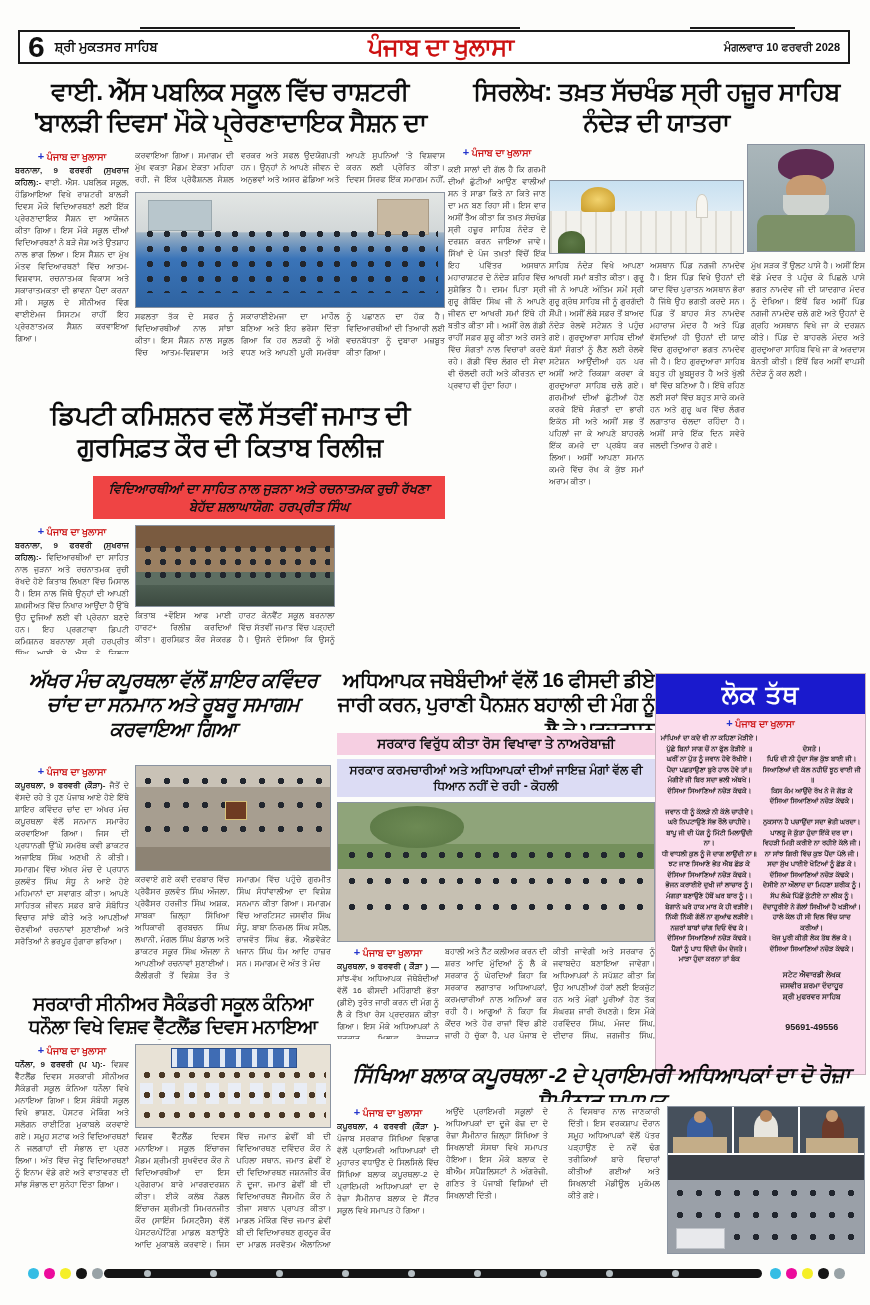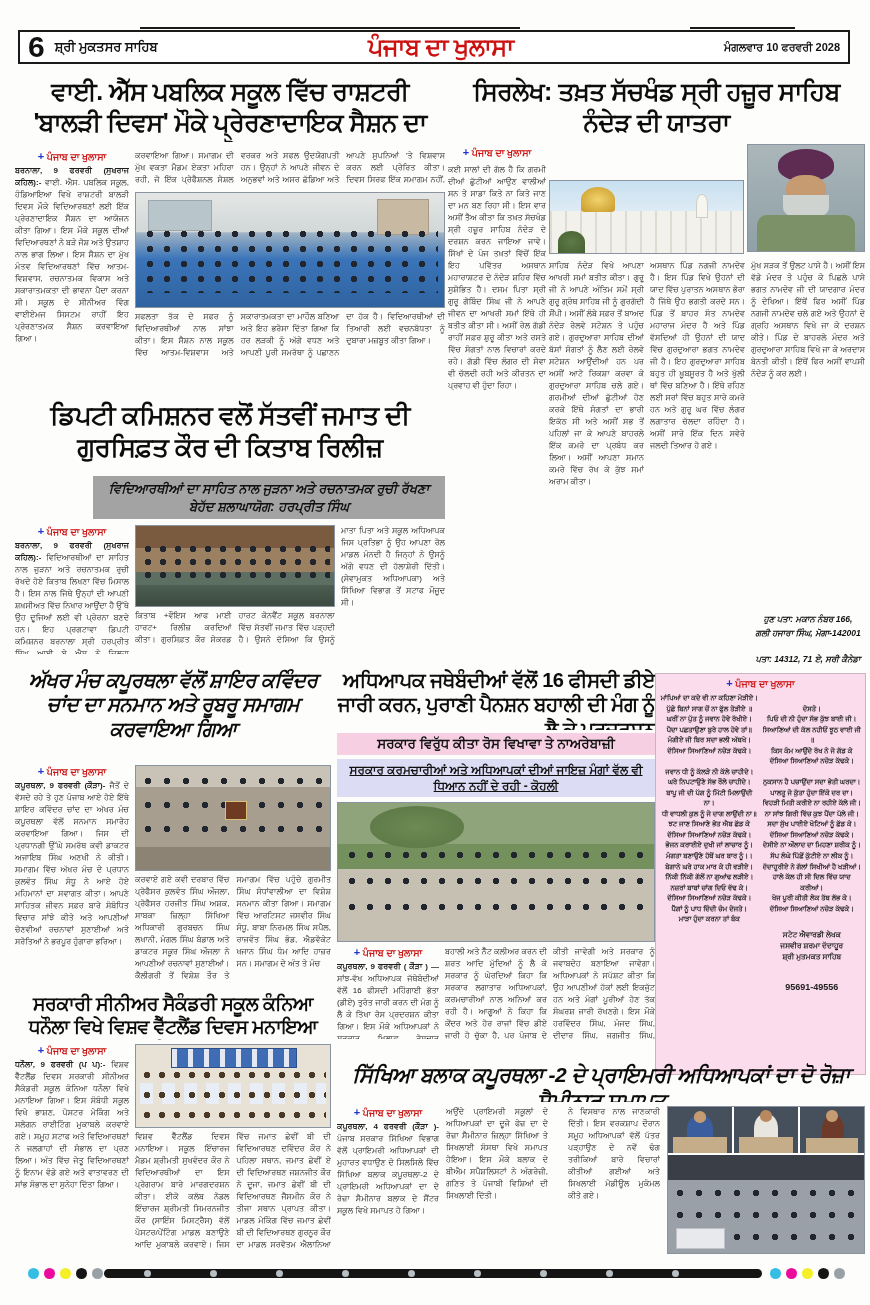--- a/index.html
+++ b/index.html
@@ -50,21 +50,21 @@
   #a2-photo-p{position:absolute;left:299px;top:68px;width:118px;height:108px;}
   #a2-c2{position:absolute;left:101px;top:184px;width:95px;height:402px;}
   #a2-c3{position:absolute;left:202px;top:184px;width:95px;height:402px;}
   #a2-c4{position:absolute;left:303px;top:184px;width:114px;height:334px;}
   #a2-contact{position:absolute;left:303px;top:524px;width:114px;height:86px;
               font-size:8.6px;font-weight:bold;font-style:italic;text-align:center;line-height:1.55;white-space:pre-line;}
 
   
   #a3{left:15px;top:398px;width:430px;height:268px;}
   #a3 .headline{font-size:26px;height:72px;margin-top:2px;}
-  #a3-sub{background:#a3a3a3;font-size:13px;font-weight:bold;font-style:italic;text-align:center;
+  #a3-sub{background:#ef4444;font-size:13px;font-weight:bold;font-style:italic;text-align:center;
           padding:4px 4px;margin:4px 0 6px 78px;line-height:1.35;}
   #a3-body{display:flex;gap:6px;height:132px;}
   #a3-c1{width:114px;}
   #a3-mid{width:200px;}
   #a3-photo{height:82px;}
   #a3-below{height:46px;margin-top:3px;}
   #a3-c4{flex:1;}
 
   
   #a4{left:15px;top:668px;width:316px;height:322px;}
@@ -72,21 +72,21 @@
   #a4-body{display:flex;gap:6px;margin-top:5px;height:220px;}
   #a4-c1{width:114px;}
   #a4-right{flex:1;}
   #a4-photo{height:106px;}
   #a4-below{height:108px;margin-top:3px;}
 
   
   #a5{left:337px;top:668px;width:318px;height:392px;}
   #a5 .headline{font-size:20px;height:62px;text-align:right;}
   #a5-sub1{background:#f6cfe2;font-size:13.5px;font-weight:bold;text-align:center;padding:3px 2px;margin-top:3px;}
-  #a5-sub2{background:#dcdcf4;font-size:12px;font-weight:bold;text-align:center;padding:3px 4px;margin-top:4px;line-height:1.35;text-decoration:underline;}
+  #a5-sub2{background:#dcdcf4;font-size:12px;font-weight:bold;text-align:center;padding:3px 4px;margin-top:4px;line-height:1.35;}
   #a5-photo{height:140px;margin-top:5px;}
   #a5-body{display:flex;gap:6px;margin-top:4px;height:96px;}
   #a5-body .col{flex:1;}
 
   
   #lok{left:655px;top:673px;width:211px;height:402px;background:#fbdcec;border:1px solid #c9b3be;}
   #lok-title{background:#1a1acd;color:#fff;font-size:25px;font-weight:bold;text-align:center;height:40px;line-height:40px;letter-spacing:1px;}
   #lok-byline{margin-top:3px;}
   #lok-cols{display:flex;gap:4px;padding:1px 4px;}
   .lok-col{flex:1;font-size:6.8px;font-weight:bold;line-height:1.55;text-align:center;white-space:pre-line;color:#222;overflow:hidden;}
@@ -146,21 +146,21 @@
         </div>
       </div>
       <div id="a1-right">
         <div id="a1-strip" class="bt c3">ਕਰਵਾਇਆ ਗਿਆ। ਸਮਾਗਮ ਦੀ ਮੁੱਖ ਵਕਤਾ ਮੈਡਮ ਏਕਤਾ ਮਹਿਰਾ ਰਹੀ, ਜੋ ਇੱਕ ਪ੍ਰੋਫੈਸ਼ਨਲ ਸੋਸ਼ਲ ਵਰਕਰ ਅਤੇ ਸਫਲ ਉਦਯੋਗਪਤੀ ਹਨ। ਉਨ੍ਹਾਂ ਨੇ ਆਪਣੇ ਜੀਵਨ ਦੇ ਅਨੁਭਵਾਂ ਅਤੇ ਅਸਰ ਛੱਡਿਆ ਅਤੇ ਆਪਣੇ ਸੁਪਨਿਆਂ 'ਤੇ ਵਿਸ਼ਵਾਸ ਕਰਨ ਲਈ ਪ੍ਰੇਰਿਤ ਕੀਤਾ। ਦਿਵਸ ਸਿਰਫ ਇੱਕ ਸਮਾਗਮ ਨਹੀਂ, ਸਗੋਂ ਇਹ ਸਾਨੂੰ ਯਾਦ ਦਿਵਾਉਂਦਾ ਹੈ।</div>
         <div id="a1-photo" class="photo">
           <div style="position:absolute;inset:0;background:linear-gradient(#e3e6e4 0%,#d2d7d8 34%,#9fb3c4 35%,#3a74b8 58%,#2f63a0 100%);"></div>
           <div style="position:absolute;left:4%;top:6%;width:20%;height:26%;background:#b8c6cc;border:1px solid #9aa8ae;"></div>
           <div style="position:absolute;right:5%;top:5%;width:16%;height:30%;background:#c8b9a2;border:1px solid #a89a86;"></div>
           <div class="crowd" style="top:32%;height:56%;"></div>
         </div>
-        <div id="a1-below" class="bt c3">ਸਫਲਤਾ ਤੱਕ ਦੇ ਸਫਰ ਨੂੰ ਵਿਦਿਆਰਥੀਆਂ ਨਾਲ ਸਾਂਝਾ ਕੀਤਾ। ਇਸ ਸੈਸ਼ਨ ਨਾਲ ਸਕੂਲ ਵਿੱਚ ਆਤਮ-ਵਿਸ਼ਵਾਸ ਅਤੇ ਸਕਾਰਾਤਮਕਤਾ ਦਾ ਮਾਹੌਲ ਬਣਿਆ ਅਤੇ ਇਹ ਭਰੋਸਾ ਦਿੱਤਾ ਗਿਆ ਕਿ ਹਰ ਲੜਕੀ ਨੂੰ ਅੱਗੇ ਵਧਣ ਅਤੇ ਆਪਣੀ ਪੂਰੀ ਸਮਰੱਥਾ ਨੂੰ ਪਛਾਣਨ ਦਾ ਹੱਕ ਹੈ। ਵਿਦਿਆਰਥੀਆਂ ਦੀ ਤਿਆਰੀ ਲਈ ਵਚਨਬੱਧਤਾ ਨੂੰ ਦੁਬਾਰਾ ਮਜ਼ਬੂਤ ਕੀਤਾ ਗਿਆ।</div>
+        <div id="a1-below" class="bt c3">ਸਫਲਤਾ ਤੱਕ ਦੇ ਸਫਰ ਨੂੰ ਵਿਦਿਆਰਥੀਆਂ ਨਾਲ ਸਾਂਝਾ ਕੀਤਾ। ਇਸ ਸੈਸ਼ਨ ਨਾਲ ਸਕੂਲ ਵਿੱਚ ਆਤਮ-ਵਿਸ਼ਵਾਸ ਅਤੇ ਸਕਾਰਾਈਏਮਜਾ ਦਾ ਮਾਹੌਲ ਬਣਿਆ ਅਤੇ ਇਹ ਭਰੋਸਾ ਦਿੱਤਾ ਗਿਆ ਕਿ ਹਰ ਲੜਕੀ ਨੂੰ ਅੱਗੇ ਵਧਣ ਅਤੇ ਆਪਣੀ ਪੂਰੀ ਸਮਰੱਥਾ ਨੂੰ ਪਛਾਣਨ ਦਾ ਹੱਕ ਹੈ। ਵਿਦਿਆਰਥੀਆਂ ਦੀ ਤਿਆਰੀ ਲਈ ਵਚਨਬੱਧਤਾ ਨੂੰ ਦੁਬਾਰਾ ਮਜ਼ਬੂਤ ਕੀਤਾ ਗਿਆ।</div>
       </div>
     </div>
   </section>
 
   <section id="a2">
     <div class="headline">ਸਿਰਲੇਖ: ਤਖ਼ਤ ਸੱਚਖੰਡ ਸ੍ਰੀ ਹਜ਼ੂਰ ਸਾਹਿਬ ਨੰਦੇੜ ਦੀ ਯਾਤਰਾ</div>
     <div id="a2-byline" class="byline">
       <span class="p">+</span>
       <span class="l">ਪੰਜਾਬ ਦਾ ਖੁਲਾਸਾ</span>
     </div>
@@ -176,26 +176,20 @@
     <div id="a2-photo-p" class="photo">
       <div style="position:absolute;inset:0;background:linear-gradient(#aab6ba,#8fa0a6);"></div>
       <div style="position:absolute;left:26%;top:4%;width:48%;height:30%;background:#5e2b52;border-radius:50% 50% 42% 42%;"></div>
       <div style="position:absolute;left:33%;top:28%;width:34%;height:28%;background:#c79b72;border-radius:45%;"></div>
       <div style="position:absolute;left:30%;top:47%;width:40%;height:24%;background:#cfd3cf;border-radius:0 0 50% 50%;"></div>
       <div style="position:absolute;left:8%;top:66%;width:84%;height:34%;background:#7d9168;border-radius:10px 10px 0 0;"></div>
     </div>
     <div id="a2-c2" class="bt">ਸਾਹਿਬ ਨੰਦੇੜ ਵਿਖੇ ਆਪਣਾ ਆਖਰੀ ਸਮਾਂ ਬਤੀਤ ਕੀਤਾ। ਗੁਰੂ ਜੀ ਨੇ ਆਪਣੇ ਅੰਤਿਮ ਸਮੇਂ ਸ੍ਰੀ ਗੁਰੂ ਗ੍ਰੰਥ ਸਾਹਿਬ ਜੀ ਨੂੰ ਗੁਰਗੱਦੀ ਸੌਂਪੀ। ਅਸੀਂ ਲੰਬੇ ਸਫ਼ਰ ਤੋਂ ਬਾਅਦ ਨੰਦੇੜ ਰੇਲਵੇ ਸਟੇਸ਼ਨ ਤੇ ਪਹੁੰਚ ਗਏ। ਗੁਰਦੁਆਰਾ ਸਾਹਿਬ ਦੀਆਂ ਬੱਸਾਂ ਸੰਗਤਾਂ ਨੂੰ ਲੈਣ ਲਈ ਰੇਲਵੇ ਸਟੇਸ਼ਨ ਆਉਂਦੀਆਂ ਹਨ ਪਰ ਅਸੀਂ ਆਟੋ ਰਿਕਸ਼ਾ ਕਰਵਾ ਕੇ ਗੁਰਦੁਆਰਾ ਸਾਹਿਬ ਚਲੇ ਗਏ। ਗਰਮੀਆਂ ਦੀਆਂ ਛੁੱਟੀਆਂ ਹੋਣ ਕਰਕੇ ਇੱਥੇ ਸੰਗਤਾਂ ਦਾ ਭਾਰੀ ਇਕੱਠ ਸੀ ਅਤੇ ਅਸੀਂ ਸਭ ਤੋਂ ਪਹਿਲਾਂ ਜਾ ਕੇ ਆਪਣੇ ਬਾਹਰਲੇ ਇੱਕ ਕਮਰੇ ਦਾ ਪ੍ਰਬੰਧ ਕਰ ਲਿਆ। ਅਸੀਂ ਆਪਣਾ ਸਮਾਨ ਕਮਰੇ ਵਿੱਚ ਰੱਖ ਕੇ ਕੁੱਝ ਸਮਾਂ ਅਰਾਮ ਕੀਤਾ।</div>
     <div id="a2-c3" class="bt">ਅਸਥਾਨ ਪਿੰਡ ਨਗਜੀ ਨਾਮਦੇਵ ਹੈ। ਇਸ ਪਿੰਡ ਵਿਖੇ ਉਹਨਾਂ ਦੀ ਯਾਦ ਵਿੱਚ ਪੁਰਾਤਨ ਅਸਥਾਨ ਭੋਰਾ ਹੈ ਜਿੱਥੇ ਉਹ ਭਗਤੀ ਕਰਦੇ ਸਨ। ਪਿੰਡ ਤੋਂ ਬਾਹਰ ਸੰਤ ਨਾਮਦੇਵ ਮਹਾਰਾਜ ਮੰਦਰ ਹੈ ਅਤੇ ਪਿੰਡ ਵੱਸਦਿਆਂ ਹੀ ਉਹਨਾਂ ਦੀ ਯਾਦ ਵਿੱਚ ਗੁਰਦੁਆਰਾ ਭਗਤ ਨਾਮਦੇਵ ਜੀ ਹੈ। ਇਹ ਗੁਰਦੁਆਰਾ ਸਾਹਿਬ ਬਹੁਤ ਹੀ ਖ਼ੂਬਸੂਰਤ ਹੈ ਅਤੇ ਖੁੱਲੀ ਥਾਂ ਵਿੱਚ ਬਣਿਆ ਹੈ। ਇੱਥੇ ਰਹਿਣ ਲਈ ਸਰਾਂ ਵਿੱਚ ਬਹੁਤ ਸਾਰੇ ਕਮਰੇ ਹਨ ਅਤੇ ਗੁਰੂ ਘਰ ਵਿੱਚ ਲੰਗਰ ਲਗਾਤਾਰ ਚੱਲਦਾ ਰਹਿੰਦਾ ਹੈ। ਅਸੀਂ ਸਾਰੇ ਇੱਕ ਦਿਨ ਸਵੇਰੇ ਜਲਦੀ ਤਿਆਰ ਹੋ ਗਏ।</div>
     <div id="a2-c4" class="bt">ਮੁੱਖ ਸੜਕ ਤੋਂ ਉਲਟ ਪਾਸੇ ਹੈ। ਅਸੀਂ ਇਸ ਵੱਡੇ ਮੰਦਰ ਤੇ ਪਹੁੰਚ ਕੇ ਪਿਛਲੇ ਪਾਸੇ ਭਗਤ ਨਾਮਦੇਵ ਜੀ ਦੀ ਯਾਦਗਾਰ ਮੰਦਰ ਨੂੰ ਦੇਖਿਆ। ਇੱਥੋਂ ਫਿਰ ਅਸੀਂ ਪਿੰਡ ਨਗਜੀ ਨਾਮਦੇਵ ਚਲੇ ਗਏ ਅਤੇ ਉਹਨਾਂ ਦੇ ਗ੍ਰਹਿ ਅਸਥਾਨ ਵਿਖੇ ਜਾ ਕੇ ਦਰਸ਼ਨ ਕੀਤੇ। ਪਿੰਡ ਦੇ ਬਾਹਰਲੇ ਮੰਦਰ ਅਤੇ ਗੁਰਦੁਆਰਾ ਸਾਹਿਬ ਵਿਖੇ ਜਾ ਕੇ ਅਰਦਾਸ ਬੇਨਤੀ ਕੀਤੀ। ਇੱਥੋਂ ਫਿਰ ਅਸੀਂ ਵਾਪਸੀ ਨੰਦੇੜ ਨੂੰ ਕਰ ਲਈ।</div>
-    <div id="a2-contact">
-      <div>ਹੁਣ ਪਤਾ: ਮਕਾਨ ਨੰਬਰ 166,
-ਗਲੀ ਹਜਾਰਾ ਸਿੰਘ, ਮੋਗਾ-142001</div>
-      <div>ਪਤਾ: 14312, 71 ਏ, ਸਰੀ ਕੈਨੇਡਾ</div>
-      <div>ਵਟਸਐਪ: +91-97-810-40140</div>
-    </div>
   </section>
 
   <section id="a3">
     <div class="headline">ਡਿਪਟੀ ਕਮਿਸ਼ਨਰ ਵਲੋਂ ਸੱਤਵੀਂ ਜਮਾਤ ਦੀ ਗੁਰਸਿਫ਼ਤ ਕੌਰ ਦੀ ਕਿਤਾਬ ਰਿਲੀਜ਼</div>
     <div id="a3-sub">ਵਿਦਿਆਰਥੀਆਂ ਦਾ ਸਾਹਿਤ ਨਾਲ ਜੁੜਨਾ ਅਤੇ ਰਚਨਾਤਮਕ ਰੁਚੀ ਰੱਖਣਾ ਬੇਹੱਦ ਸ਼ਲਾਘਾਯੋਗ: ਹਰਪ੍ਰੀਤ ਸਿੰਘ</div>
     <div id="a3-body">
       <div id="a3-c1">
         <div class="byline">
           <span class="p">+</span>
           <span class="l">ਪੰਜਾਬ ਦਾ ਖੁਲਾਸਾ</span>
@@ -206,21 +200,20 @@
         </div>
       </div>
       <div id="a3-mid">
         <div id="a3-photo" class="photo">
           <div style="position:absolute;inset:0;background:linear-gradient(#7a5b40 0 28%,#9b8062 28% 58%,#5d6e62 58% 100%);"></div>
           <div class="crowd" style="top:22%;height:44%;background-size:15px 13px;"></div>
           <div style="position:absolute;left:0;right:0;bottom:0;height:26%;background:linear-gradient(#4d5e52,#3c4a40);"></div>
         </div>
         <div id="a3-below" class="bt c2">ਕਿਤਾਬ +ਵੌਇਸ ਆਫ ਮਾਈ ਹਾਰਟ+ ਰਿਲੀਜ਼ ਕਰਦਿਆਂ ਕੀਤਾ। ਗੁਰਸਿਫ਼ਤ ਕੌਰ ਸੇਕਰਡ ਹਾਰਟ ਕੋਨਵੈਂਟ ਸਕੂਲ ਬਰਨਾਲਾ ਵਿੱਚ ਸੱਤਵੀਂ ਜਮਾਤ ਵਿੱਚ ਪੜ੍ਹਦੀ ਹੈ। ਉਸਨੇ ਦੱਸਿਆ ਕਿ ਉਸਨੂੰ ਚੌਥੀ ਜਮਾਤ ਤੋਂ ਲਿਖਣ ਦਾ ਸ਼ੌਕ ਪੈਦਾ ਹੋਇਆ। ਪਿਤਾ ਅਤੇ ਸਕੂਲ ਅਧਿਆਪਕਾਂ ਨੇ ਉਸਨੂੰ ਅੱਗੇ ਵਧਣ ਦੀ ਹੱਲਾਸ਼ੇਰੀ ਦਿੱਤੀ। ਉਸਨੂੰ ਕਵਿਤਾਵਾਂ ਲਿਖਣੀਆਂ ਅਤੇ ਪੇਂਟਿੰਗ ਪਸੰਦ ਹੈ।</div>
       </div>
-      <div id="a3-c4" class="bt">ਮਾਤਾ ਪਿਤਾ ਅਤੇ ਸਕੂਲ ਅਧਿਆਪਕ ਜਿਸ ਪ੍ਰਤਿਭਾ ਨੂੰ ਉਹ ਆਪਣਾ ਰੋਲ ਮਾਡਲ ਮੰਨਦੀ ਹੈ ਜਿਨ੍ਹਾਂ ਨੇ ਉਸਨੂੰ ਅੱਗੇ ਵਧਣ ਦੀ ਹੱਲਾਸ਼ੇਰੀ ਦਿੱਤੀ। (ਸੇਵਾਮੁਕਤ ਅਧਿਆਪਕਾ) ਅਤੇ ਸਿੱਖਿਆ ਵਿਭਾਗ ਤੋਂ ਸਟਾਫ ਮੌਜੂਦ ਸੀ।</div>
     </div>
   </section>
 
   <section id="a4">
     <div class="headline">ਅੱਖਰ ਮੰਚ ਕਪੂਰਥਲਾ ਵੱਲੋਂ ਸ਼ਾਇਰ ਕਵਿੰਦਰ ਚਾਂਦ ਦਾ ਸਨਮਾਨ ਅਤੇ ਰੂਬਰੂ ਸਮਾਗਮ ਕਰਵਾਇਆ ਗਿਆ</div>
     <div id="a4-body">
       <div id="a4-c1">
         <div class="byline">
           <span class="p">+</span>
           <span class="l">ਪੰਜਾਬ ਦਾ ਖੁਲਾਸਾ</span>
@@ -260,20 +253,21 @@
           <span class="dl">ਕਪੂਰਥਲਾ, 9 ਫਰਵਰੀ ( ਕੌੜਾ ) —</span>
           <span>ਸਾਂਝ-ਵੱਖ ਅਧਿਆਪਕ ਜੱਥੇਬੰਦੀਆਂ ਵੱਲੋਂ 16 ਫੀਸਦੀ ਮਹਿੰਗਾਈ ਭੱਤਾ (ਡੀਏ) ਤੁਰੰਤ ਜਾਰੀ ਕਰਨ ਦੀ ਮੰਗ ਨੂੰ ਲੈ ਕੇ ਤਿੱਖਾ ਰੋਸ ਪ੍ਰਦਰਸ਼ਨ ਕੀਤਾ ਗਿਆ। ਇਸ ਮੌਕੇ ਅਧਿਆਪਕਾਂ ਨੇ ਸਰਕਾਰ ਖਿਲਾਫ ਰੋਸਦਾਰ ਨਾਅਰੇਬਾਜ਼ੀ ਕਰਦੇ ਹੋਏ ਆਪਣੀ ਨਾਰਾਜ਼ਗੀ ਦਾ ਇਜ਼ਹਾਰ ਕੀਤਾ। ਜੱਥੇਬੰਦੀ ਦੇ ਆਗੂ ਨਰੇਸ਼ ਕੌਸਲੀ ਜ਼ਿਲ੍ਹਾ ਪ੍ਰਧਾਨ ਨੇ ਕਿਹਾ ਕਿ ਮਹਿੰਗਾਈ ਲਗਾਤਾਰ ਵੱਧ ਰਹੀ ਹੈ ਪਰ ਸਰਕਾਰ ਕਰਮਚਾਰੀਆਂ ਅਤੇ ਅਧਿਆਪਕਾਂ ਦੀਆਂ ਜਾਇਜ਼ ਮੰਗਾਂ ਵੱਲ ਧਿਆਨ ਨਹੀਂ ਦੇ ਰਹੀ। ਉਨ੍ਹਾਂ ਡੀਏ ਦੀ ਬਕਾਇਆ ਕਿਸ਼ਤ, ਪੁਰਾਣੀ ਪੈਨਸ਼ਨ</span>
         </div>
       </div>
       <div class="col bt">ਬਹਾਲੀ ਅਤੇ ਨੈੱਟ ਕਲੀਅਰ ਕਰਨ ਦੀ ਸ਼ਰਤ ਆਦਿ ਮੁੱਦਿਆਂ ਨੂੰ ਲੈ ਕੇ ਸਰਕਾਰ ਨੂੰ ਘੇਰਦਿਆਂ ਕਿਹਾ ਕਿ ਸਰਕਾਰ ਲਗਾਤਾਰ ਅਧਿਆਪਕਾਂ, ਕਰਮਚਾਰੀਆਂ ਨਾਲ ਅਨਿਆਂ ਕਰ ਰਹੀ ਹੈ। ਆਗੂਆਂ ਨੇ ਕਿਹਾ ਕਿ ਕੇਂਦਰ ਅਤੇ ਹੋਰ ਰਾਜਾਂ ਵਿੱਚ ਡੀਏ ਜਾਰੀ ਹੋ ਚੁੱਕਾ ਹੈ, ਪਰ ਪੰਜਾਬ ਦੇ ਅਧਿਆਪਕਾਂ ਨੂੰ ਅਜੇ ਵੀ ਉਡੀਕ ਕਰਨੀ ਪੈ ਰਹੀ ਹੈ। ਪ੍ਰਦਰਸ਼ਨ ਦੌਰਾਨ ਅਧਿਆਪਕਾਂ ਨੇ ਚੇਤਾਵਨੀ ਦਿੱਤੀ ਕਿ ਜੇ 16 ਫੀਸਦੀ ਡੀਏ ਤੁਰੰਤ ਜਾਰੀ ਨਾ ਕੀਤਾ ਗਿਆ, ਪੈਨਸ਼ਨ ਬਹਾਲ ਨਾ ਕੀਤੀ ਗਈ ਅਤੇ ਹੋਰ ਮੰਗਾਂ ਨਾ ਮੰਨੀਆਂ ਗਈਆਂ ਤਾਂ ਸੰਘਰਸ਼ ਹੋਰ ਤੇਜ਼ ਕੀਤਾ ਜਾਵੇਗਾ।</div>
       <div class="col bt">ਕੀਤੀ ਜਾਵੇਗੀ ਅਤੇ ਸਰਕਾਰ ਨੂੰ ਜਵਾਬਦੇਹ ਬਣਾਇਆ ਜਾਵੇਗਾ। ਅਧਿਆਪਕਾਂ ਨੇ ਸਪੱਸ਼ਟ ਕੀਤਾ ਕਿ ਉਹ ਆਪਣੀਆਂ ਹੱਕਾਂ ਲਈ ਇਕਜੁੱਟ ਹਨ ਅਤੇ ਮੰਗਾਂ ਪੂਰੀਆਂ ਹੋਣ ਤੱਕ ਸੰਘਰਸ਼ ਜਾਰੀ ਰੱਖਣਗੇ। ਇਸ ਮੌਕੇ ਹਰਵਿੰਦਰ ਸਿੰਘ, ਮੰਜਦ ਸਿੰਘ, ਦੀਦਾਰ ਸਿੰਘ, ਜਗਜੀਤ ਸਿੰਘ, ਸੁਖਿਦਰ ਸਿੰਘ, ਸ਼ਰਨ ਸਿੰਘ, ਪਰਮਿੰਦਰ ਕੌਰ, ਰਜੋਈਆ ਬੈਂਟੀ, ਸੁਖਦੇਵ ਸਿੰਘ, ਹਰੀਸ਼ ਕੁਮਾਰ, ਦੀਪਕ ਚਾਵਲਾ, ਮੇਂਗਰ ਸਿੰਘ, ਨਿਸ਼ਾਨ ਸਿੰਘ, ਗੁਰਦੇਵ ਸਿੰਘ, ਵਿਨੋਦ ਕੁਮਾਰ ਆਦਿ ਭਾਰੀ ਗਿਣਤੀ ਵਿੱਚ ਅਧਿਆਪਕ ਹਾਜ਼ਰ ਸਨ।</div>
     </div>
   </section>
 
   <section id="lok">
+    <div id="lok-title">ਲੋਕ ਤੱਥ</div>
     <div id="lok-byline" class="byline">
       <span class="p">+</span>
       <span class="l">ਪੰਜਾਬ ਦਾ ਖੁਲਾਸਾ</span>
     </div>
     <div id="lok-cols">
       <div class="lok-col" style="height:336px;">ਮਾਂਪਿਆਂ ਦਾ ਕਦੇ ਵੀ ਨਾ ਕਹਿਣਾ ਮੋੜੀਏ।
 ਪੁੱਛੇ ਬਿਨਾਂ ਸਾਗ ਚੋਂ ਨਾ ਫੁੱਲ ਤੋੜੀਏ ॥
 ਘਰੀਂ ਨਾ ਪੁੱਤ ਨੂੰ ਜਵਾਨ ਹੋਵੇ ਰੱਖੀਏ।
 ਪੈਦਾ ਪਛਤਾਉਣਾ ਬੁਰੇ ਹਾਲ ਹੋਵੇ ਤਾਂ॥
 ਮੰਗੀਏ ਜੀ ਬਿਰ ਸਦਾ ਭਲੀ ਅੱਥਖੇ।
@@ -307,21 +301,21 @@
 ਸਦਾ ਸੁੱਖ ਪਾਈਏ ਖੋਟਿਆਂ ਨੂੰ ਛੱਡ ਕੇ।
 ਦੱਸਿਆ ਸਿਆਣਿਆਂ ਨਚੋੜ ਕੱਢਕੇ।
 ਦੇਸੀਏ ਨਾ ਔਲਾਦ ਦਾ ਮਿਹਣਾ ਸ਼ਰੀਕ ਨੂੰ।
 ਸੱਪ ਲੰਘੇ ਪਿੱਛੋਂ ਕੁੱਟੀਏ ਨਾ ਲੀਕ ਨੂੰ।
 ਦੱਦਾਹੂਰੀਏ ਨੇ ਗੱਲਾਂ ਸਿਖੀਆਂ ਹੈ ਖੜੀਆਂ।
 ਹਾਲੇ ਕੱਲ ਹੀ ਸੀ ਦਿਲ ਵਿੱਚ ਯਾਦ ਕਰੀਆਂ।
 ਖੋਜ ਪੂਰੀ ਕੀਤੀ ਲੋਕ ਤੱਥ ਲੱਭ ਕੇ।
 ਦੱਸਿਆ ਸਿਆਣਿਆਂ ਨਚੋੜ ਕੱਢਕੇ।</div>
         <div id="lok-sign">ਸਟੇਟ ਐਵਾਰਡੀ ਲੇਖਕ
 ਜਸਵੀਰ ਸ਼ਰਮਾ ਦੱਦਾਹੂਰ
-ਸ਼੍ਰੀ ਮੁਤਮਕਤ ਸਾਹਿਬ</div>
+ਸ਼੍ਰੀ ਮੁਫਰਵਰ ਸਾਹਿਬ</div>
         <div id="lok-phone">95691-49556</div>
       </div>
     </div>
   </section>
 
   <section id="a6">
     <div class="headline">ਸਰਕਾਰੀ ਸੀਨੀਅਰ ਸੈਕੰਡਰੀ ਸਕੂਲ ਕੰਨਿਆ ਧਨੌਲਾ ਵਿਖੇ ਵਿਸ਼ਵ ਵੈੱਟਲੈਂਡ ਦਿਵਸ ਮਨਾਇਆ ਗਿਆ</div>
     <div id="a6-body">
       <div id="a6-c1">
         <div class="byline">

